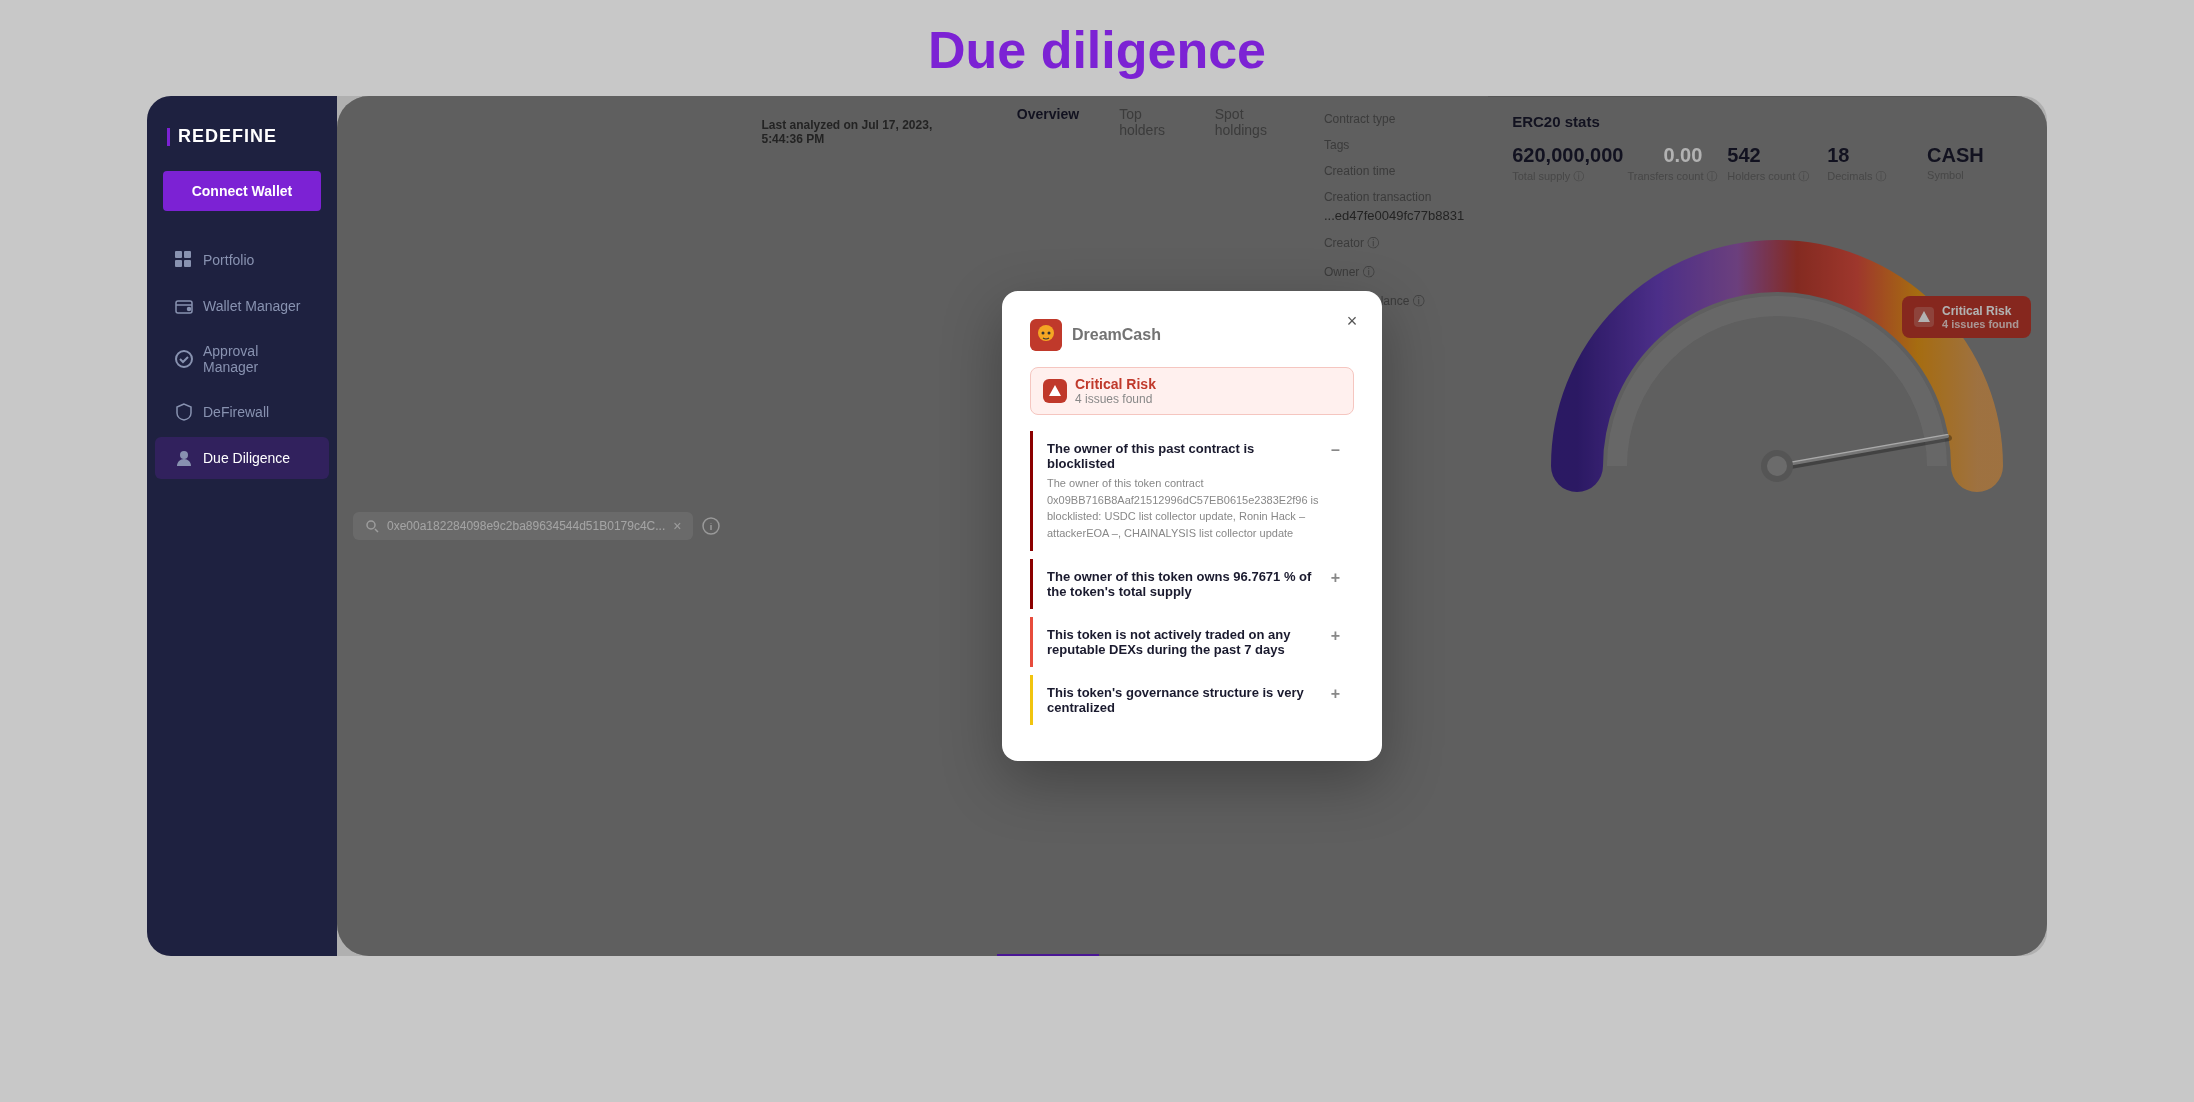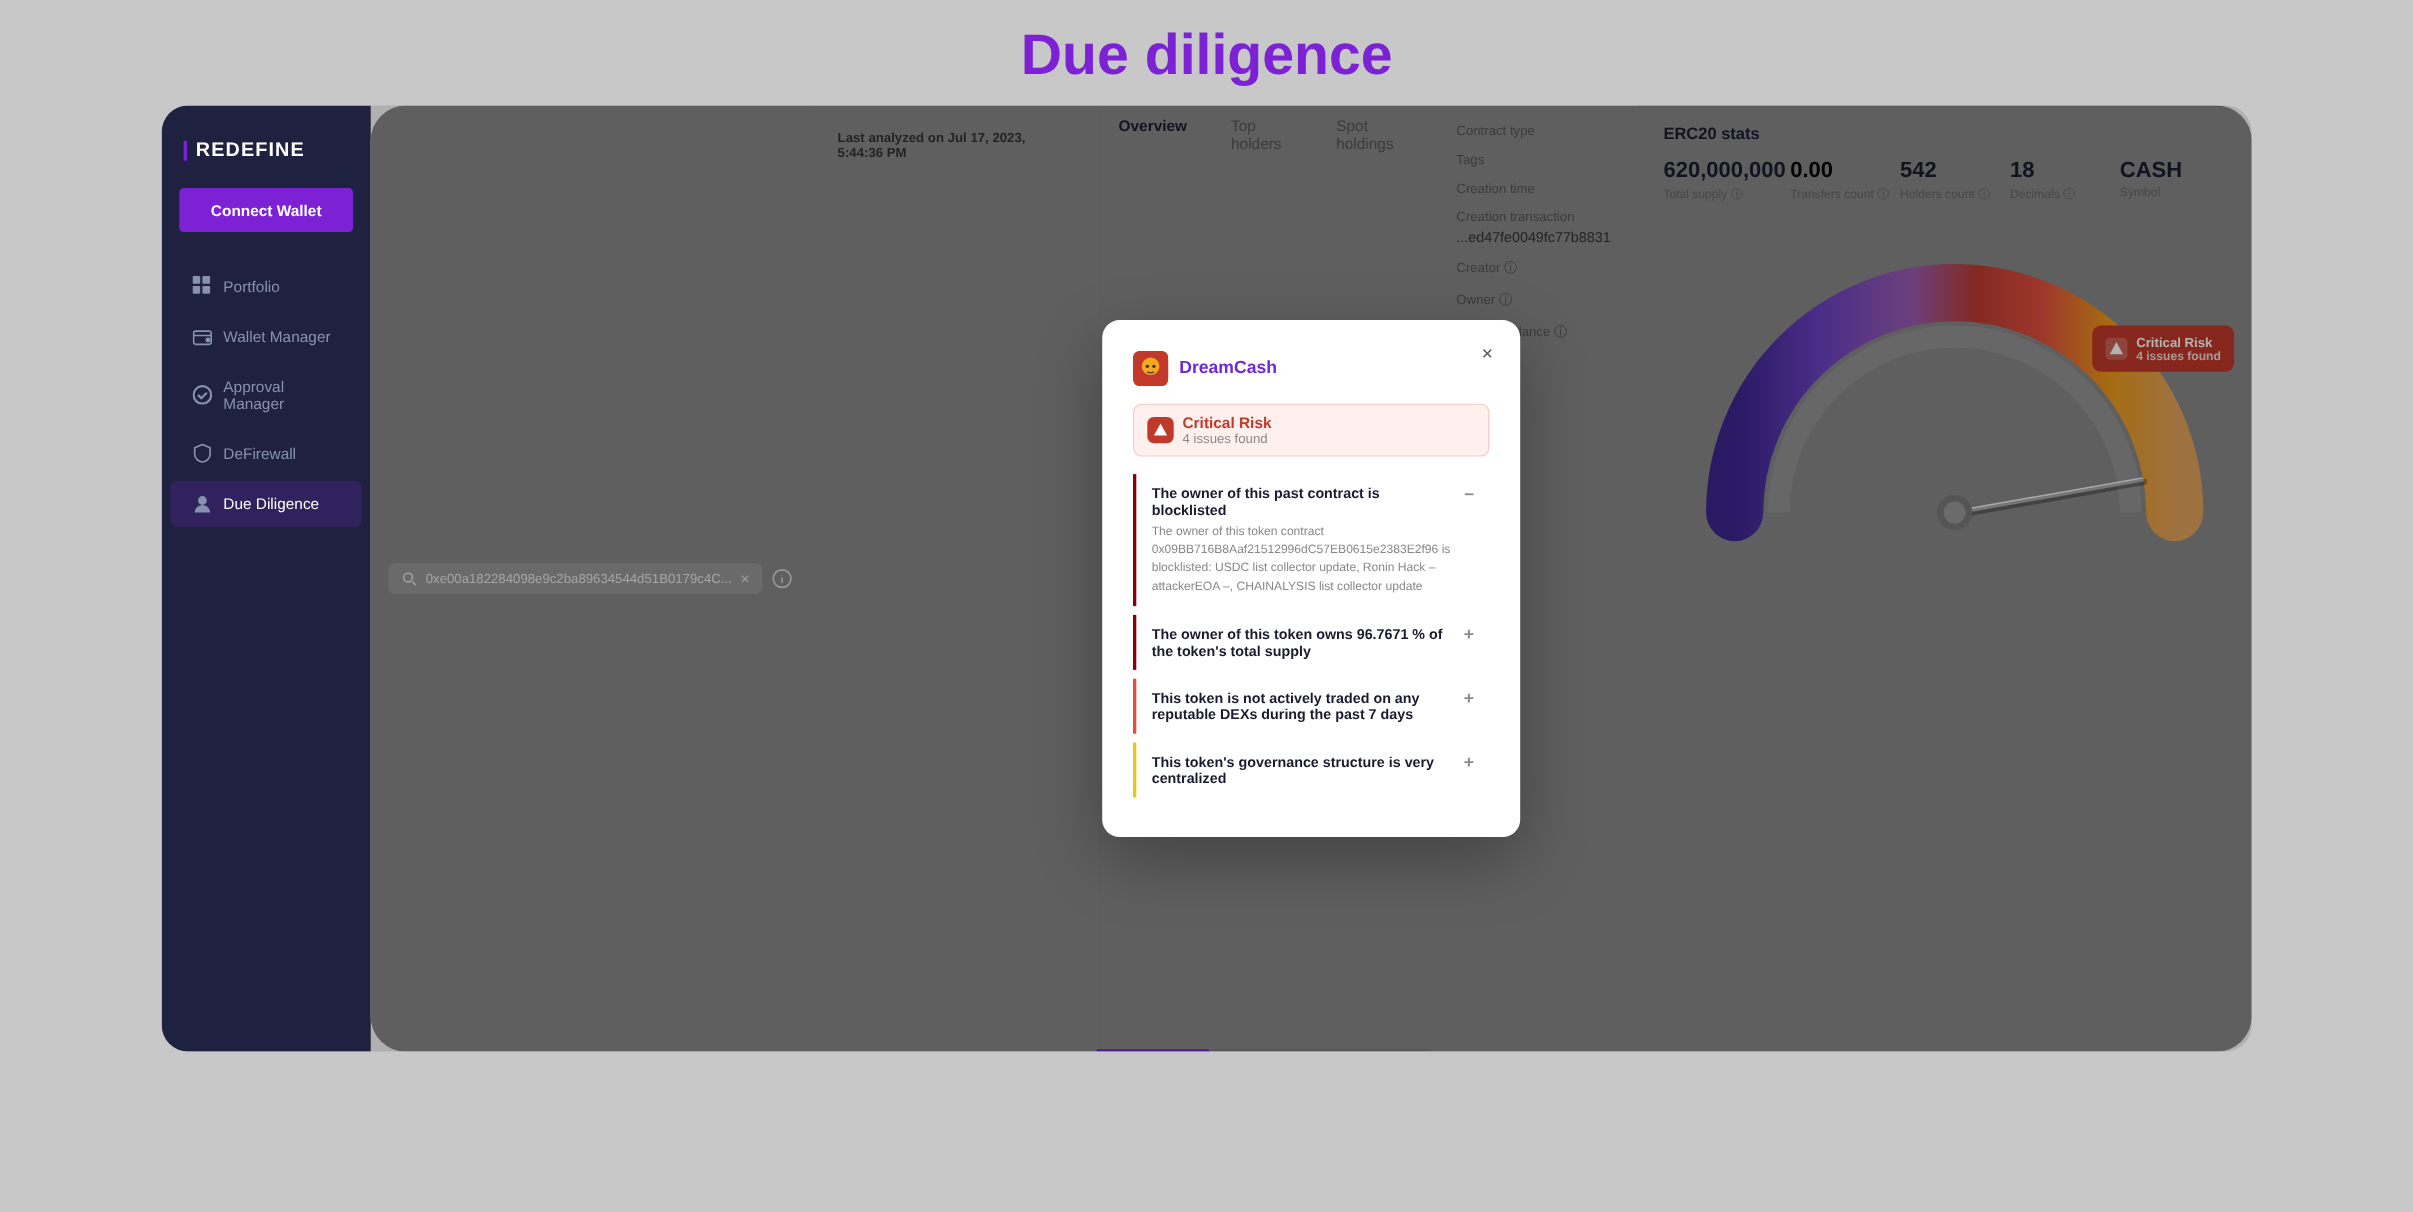--- a/index.html
+++ b/index.html
@@ -266,21 +266,21 @@
     .stat-value {
       font-size: 20px;
       font-weight: 700;
       color: #1a1a2e;
     }
     .stat-label {
       font-size: 11px;
       color: #666;
       margin-top: 2px;
     }
-    .stat-value.muted { color: #000000; }
+    .stat-value.muted { color: #ffffff; margin-left: 36px; }
 
     
     .critical-risk-badge {
       position: absolute;
       top: 160px;
       right: 16px;
       background: #c0392b;
       color: white;
       padding: 8px 12px;
       border-radius: 8px;
@@ -349,21 +349,21 @@
     .modal-token-avatar {
       width: 32px;
       height: 32px;
       border-radius: 8px;
       background: linear-gradient(135deg, #f5a623, #d0021b);
     }
 
     .modal-token-name {
       font-size: 16px;
       font-weight: 700;
-      color: #6d28d9;
+      color: #737373;
     }
 
     .modal-risk-badge {
       display: flex;
       align-items: center;
       gap: 8px;
       background: #fff0ee;
       border: 1px solid #f5c6c0;
       border-radius: 8px;
       padding: 8px 12px;

